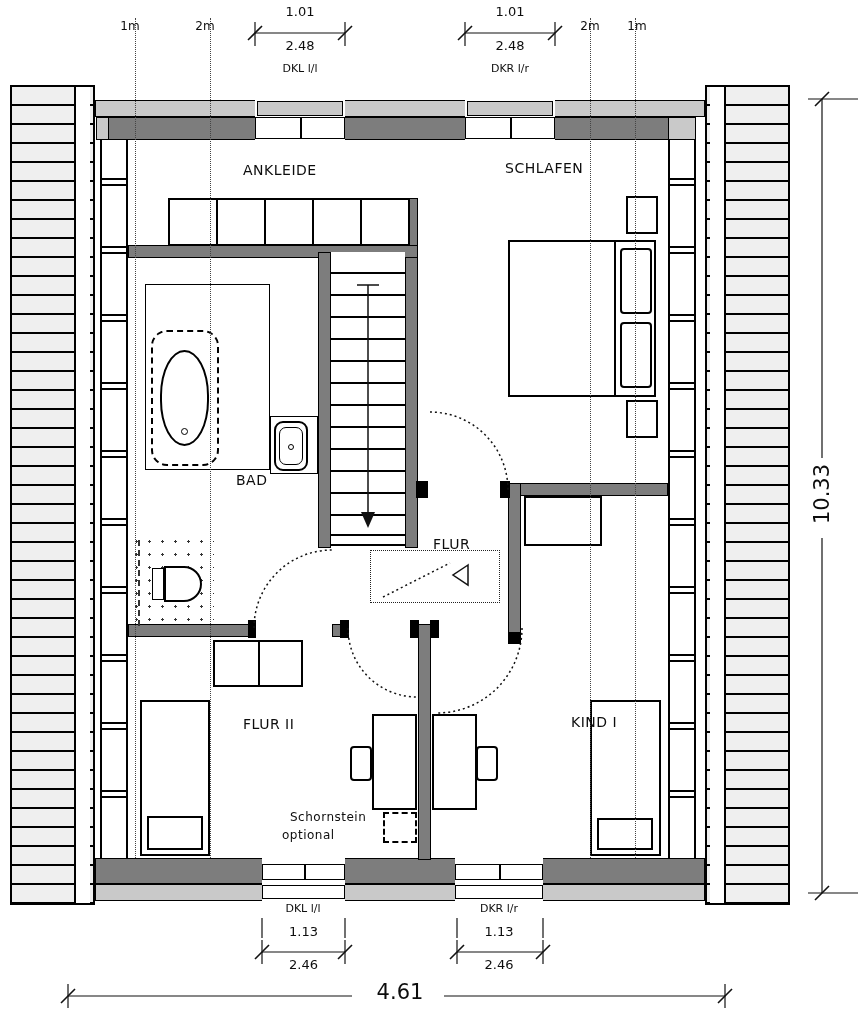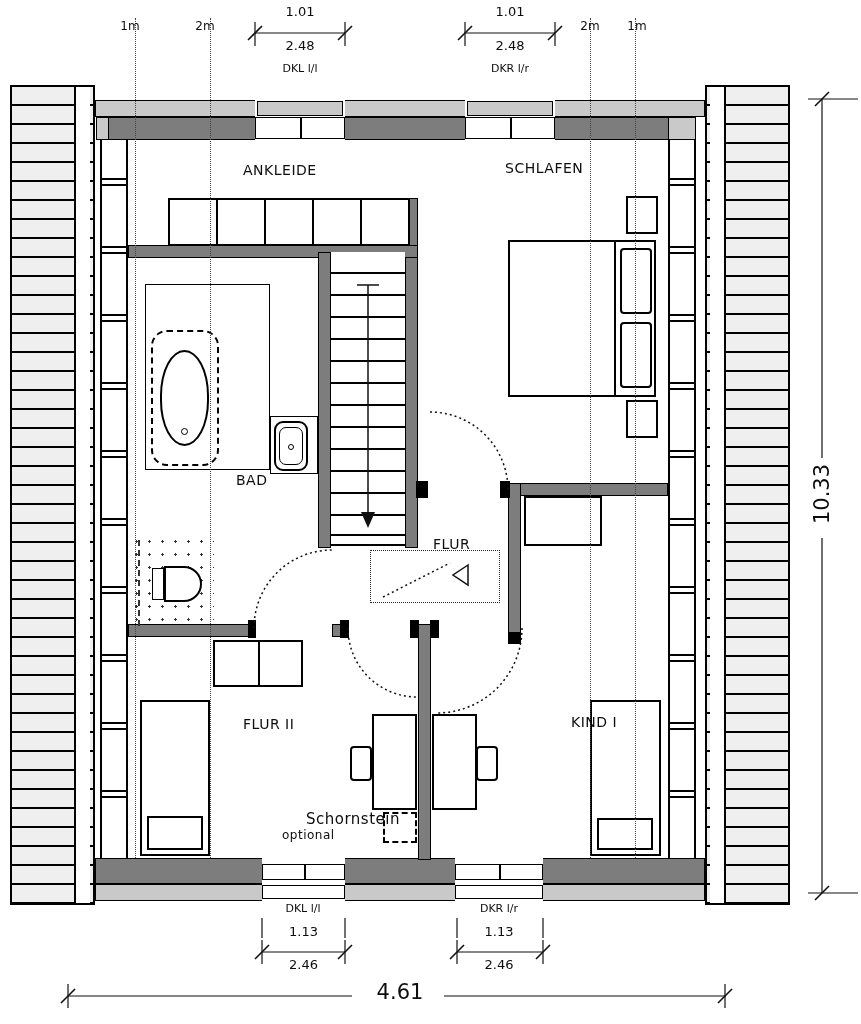--- a/index.html
+++ b/index.html
@@ -217,21 +217,21 @@
     </g>
   </svg>
 
   <div class="lbl" style="left:243px;top:162px;">ANKLEIDE</div>
   <div class="lbl" style="left:505px;top:160px;">SCHLAFEN</div>
   <div class="lbl" style="left:236px;top:472px;">BAD</div>
   <div class="lbl" style="left:433px;top:536px;">FLUR</div>
   <div class="lbl" style="left:243px;top:716px;">FLUR II</div>
   <div class="lbl" style="left:535px;top:714px;margin-left:36px;">KIND I</div>
 
-  <div class="lbl" style="left:290px;top:810px;font-size:15px;margin-left:16px;">Schornstein</div>
+  <div class="lbl" style="left:290px;top:810px;font-size:12px;">Schornstein</div>
   <div class="lbl" style="left:282px;top:828px;font-size:12px;">optional</div>
 
   <div class="dim" style="left:115px;top:19px;width:30px;font-size:12px;">1m</div>
   <div class="dim" style="left:190px;top:19px;width:30px;font-size:12px;">2m</div>
   <div class="dim" style="left:575px;top:19px;width:30px;font-size:12px;">2m</div>
   <div class="dim" style="left:622px;top:19px;width:30px;font-size:12px;">1m</div>
 
   <div class="dim" style="left:255px;top:4px;width:90px;">1.01</div>
   <div class="dim" style="left:255px;top:38px;width:90px;">2.48</div>
   <div class="dim sm" style="left:245px;top:62px;width:110px;">DKL l/l</div>

